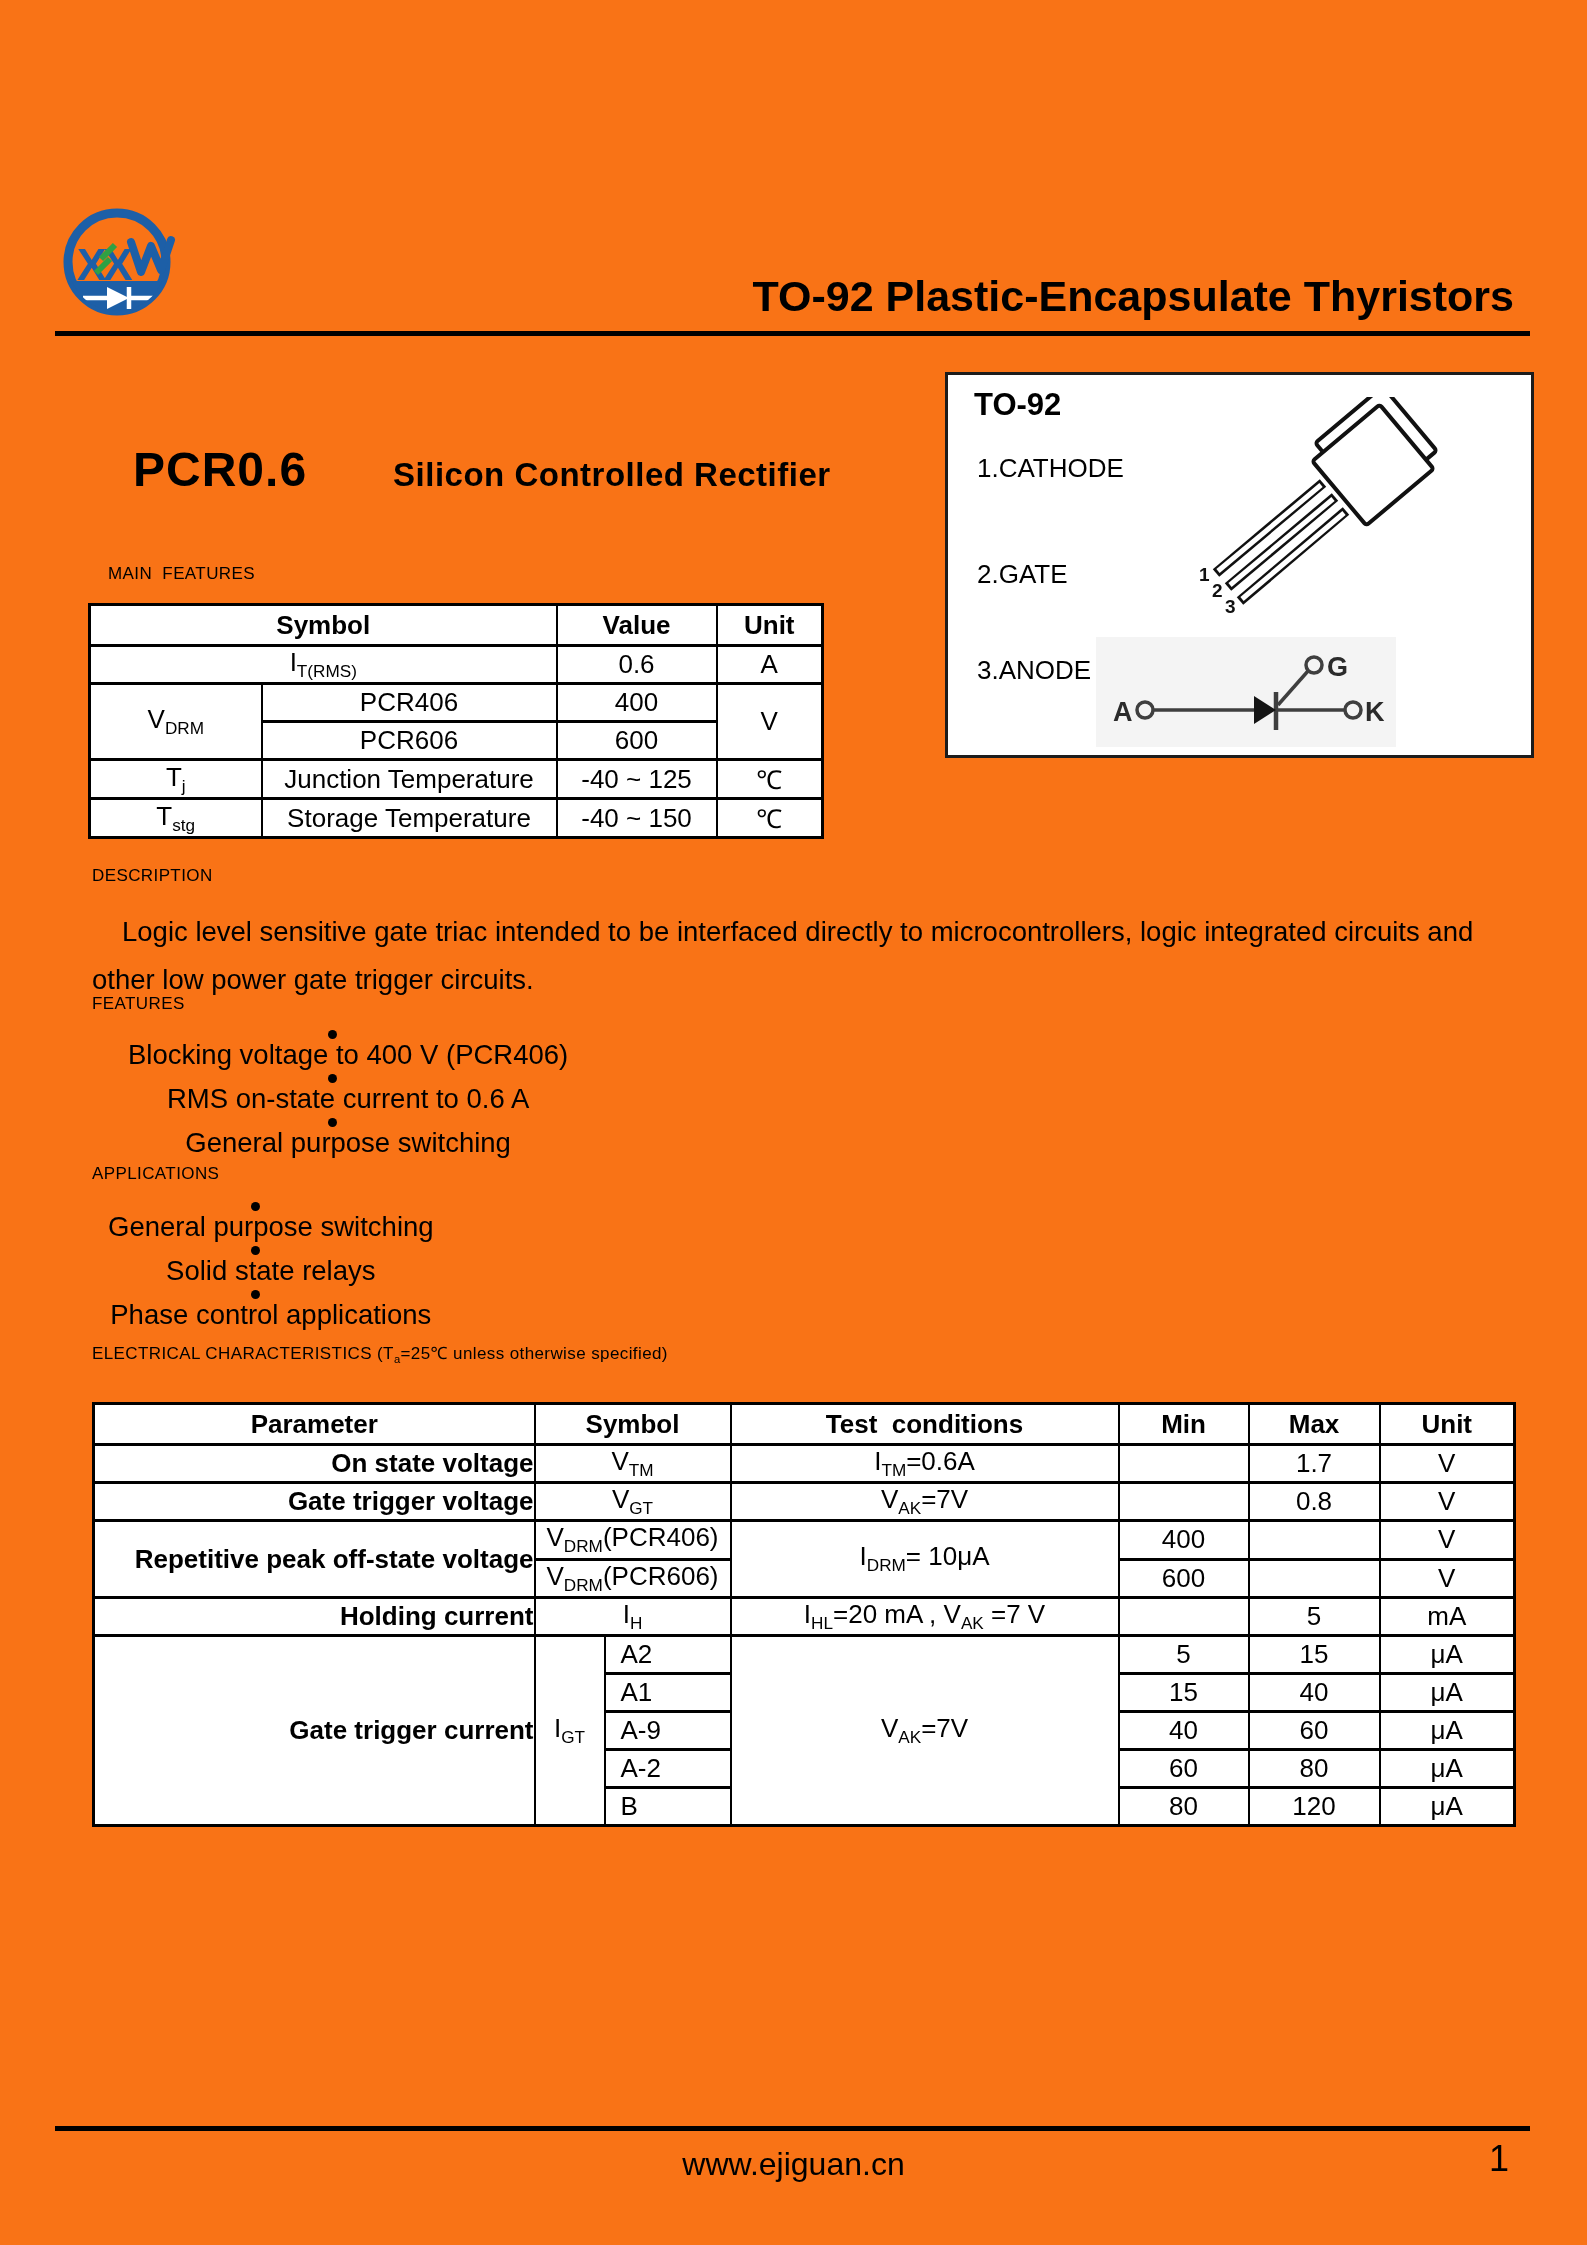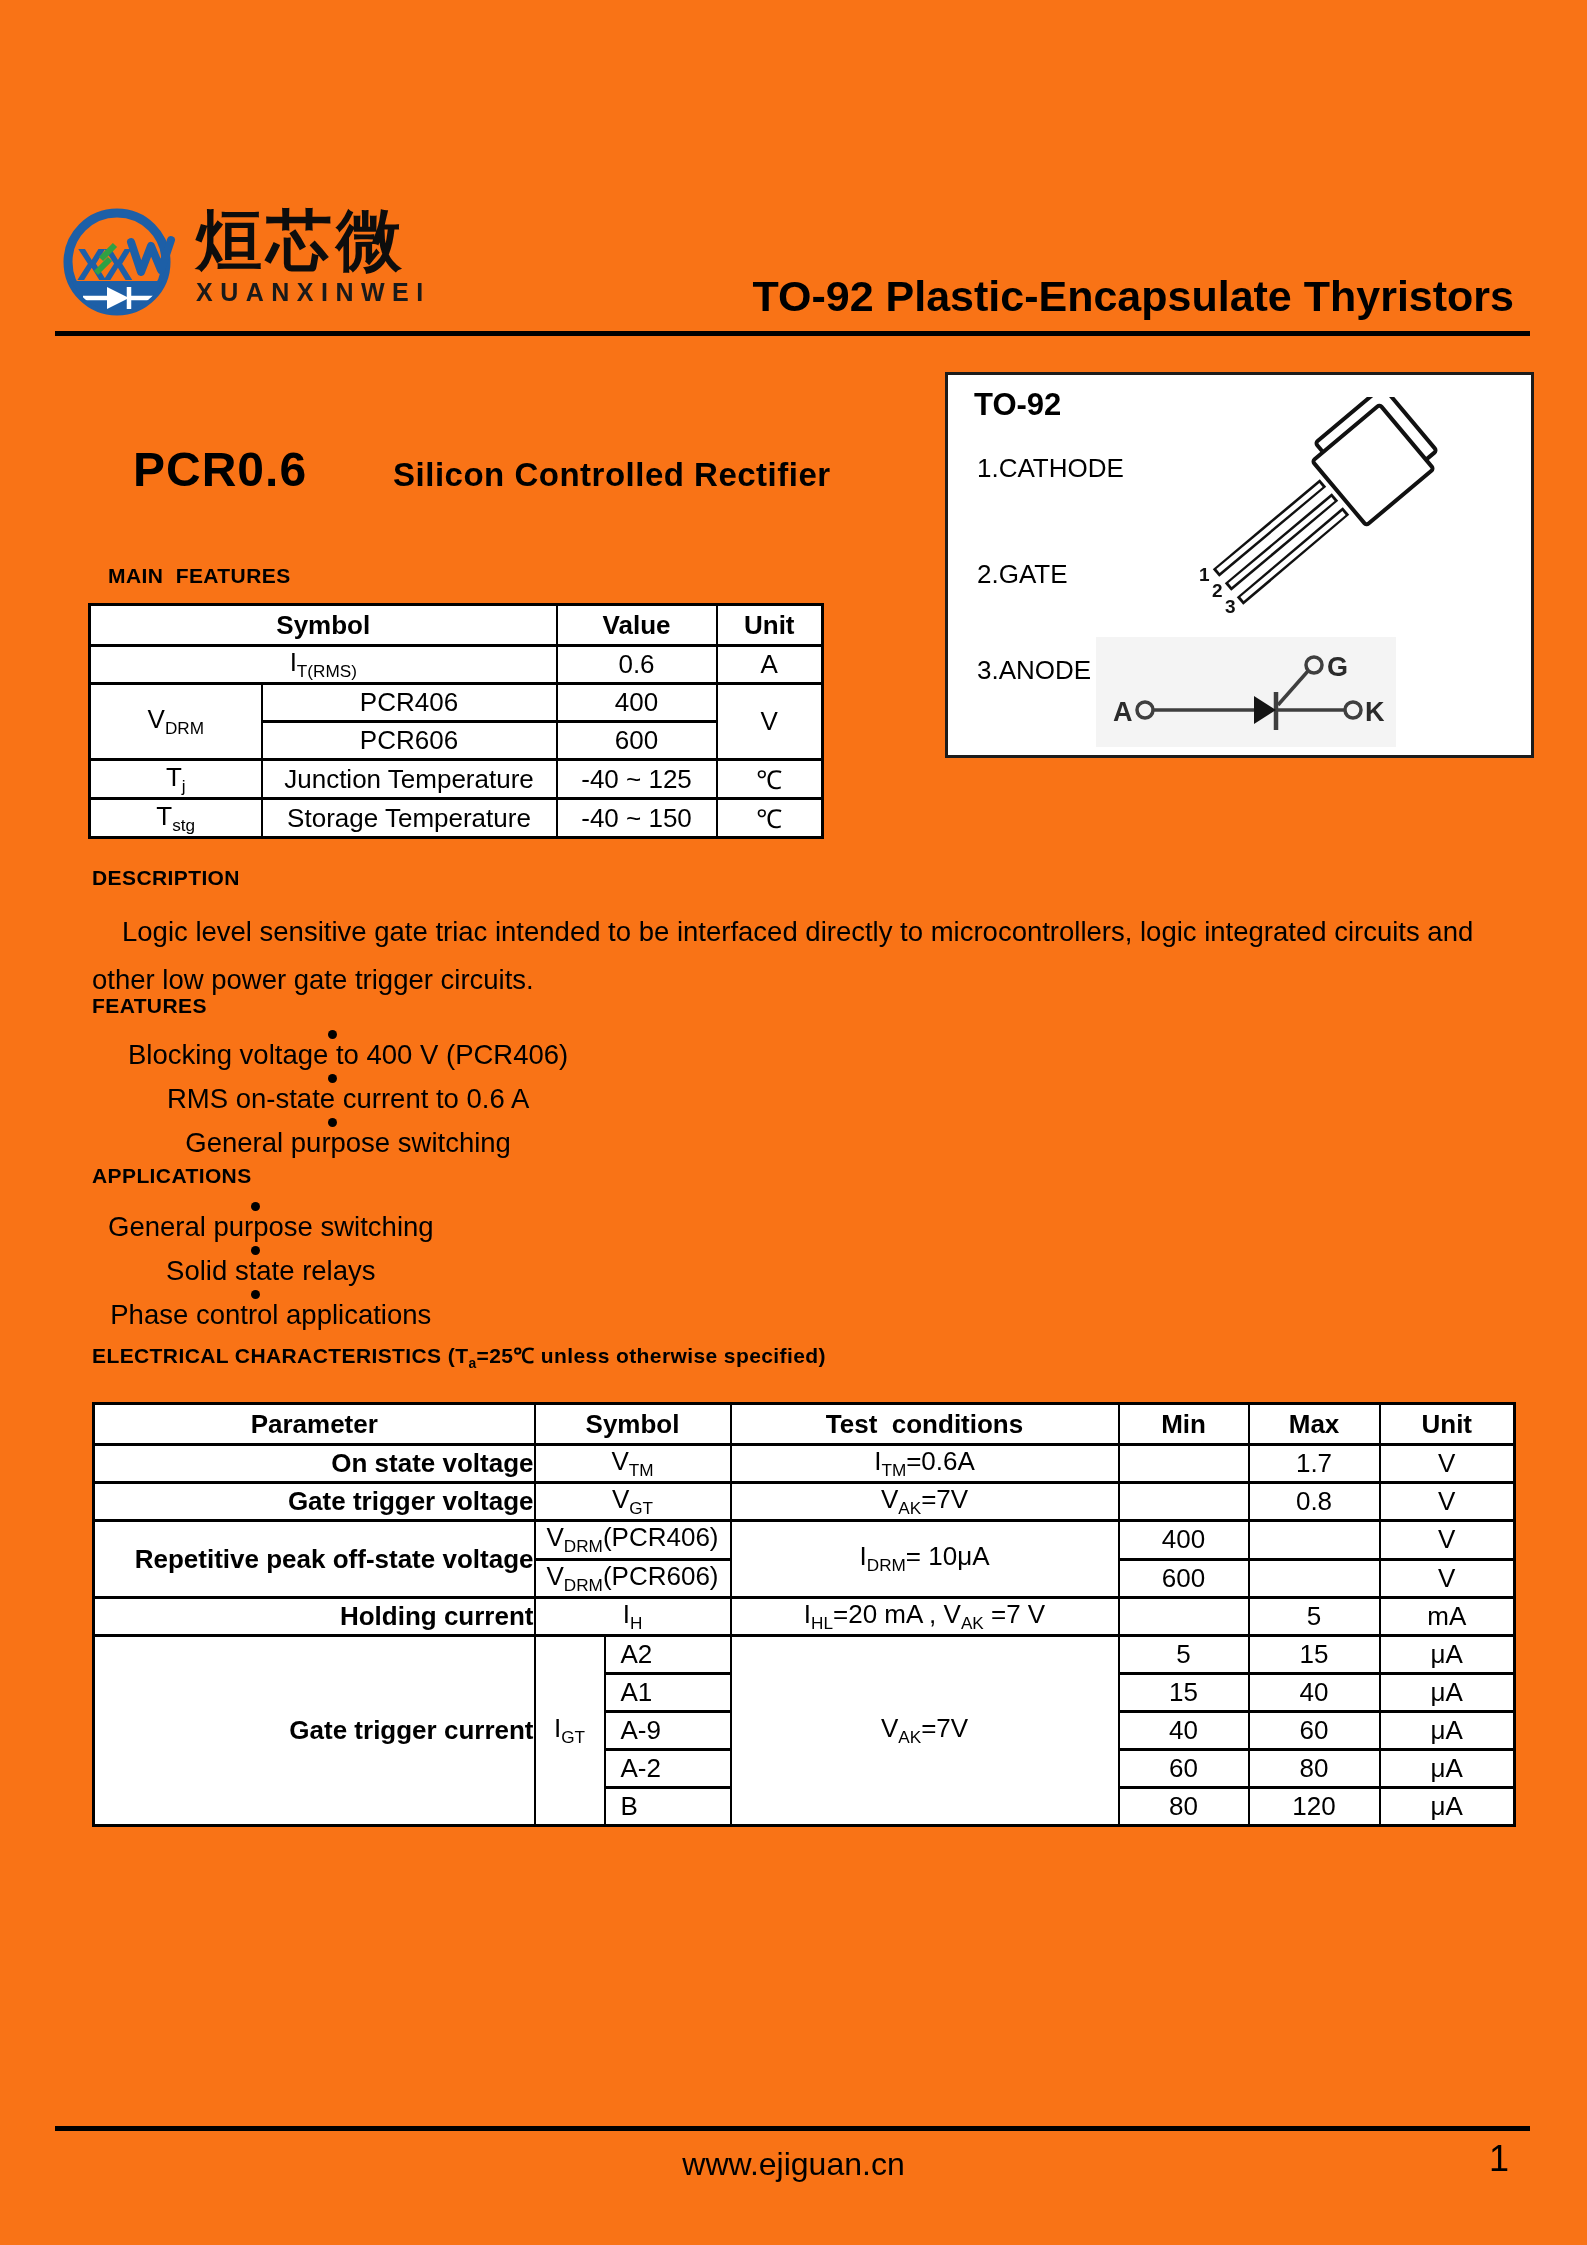--- a/index.html
+++ b/index.html
@@ -22,21 +22,21 @@
   .pin{position:absolute;left:17px;font-size:26px;margin-left:12px;}
   .pin-1{top:78px;}.pin-2{top:184px;}.pin-3{top:280px;}
   .pkg-svg{position:absolute;left:225px;top:22px;}
   .scr-svg{position:absolute;left:148px;top:262px;}
 
   
   .product{position:absolute;left:133px;top:442px;display:flex;align-items:baseline;}
   .part-number{font-size:48px;font-weight:bold;letter-spacing:1px;}
   .part-subtitle{font-size:33px;font-weight:bold;margin-left:86px;letter-spacing:.5px;}
 
-  .section-heading{position:absolute;font-size:21px;font-weight:bold;letter-spacing:.4px;}
+  .section-heading{position:absolute;font-size:17px;font-weight:normal;letter-spacing:.4px;}
   .ws-pre{white-space:pre;}
 
   
   table{border-collapse:collapse;table-layout:fixed;position:absolute;background:#fff;}
   table{border:3px solid #000;}
   td,th{border:2px solid #000;border-top-width:3px;border-bottom-width:3px;
         font-size:26px;text-align:center;vertical-align:middle;padding:0;overflow:hidden;}
   th{font-weight:bold;}
   tr{height:38px;}
   tr.hdr{height:41px;}
@@ -77,24 +77,20 @@
       <line x1="28" y1="96" x2="52" y2="96" stroke="#fff" stroke-width="4.5"></line>
       <polygon points="52,85 52,107 74,96" fill="#fff"></polygon>
       <line x1="74" y1="85" x2="74" y2="107" stroke="#fff" stroke-width="4.5"></line>
       <line x1="74" y1="96" x2="98" y2="96" stroke="#fff" stroke-width="4.5"></line>
     </g>
     <text x="22" y="78" font-size="44" font-weight="bold" style="letter-spacing:-3px" fill="#1d5fa7">XX</text>
     <polyline points="76,40 86,70 96,44 106,68 116,38" fill="none" stroke-width="8" stroke-linecap="round" stroke-linejoin="round" stroke="#1d5fa7"></polyline>
     <line x1="46" y1="57" x2="60" y2="43" stroke-width="6" stroke="#2fa144"></line>
     <line x1="41" y1="71" x2="55" y2="57" stroke-width="6" stroke="#2fa144"></line>
   </svg>
-  <div class="logo-text">
-    <div class="logo-cn">烜芯微</div>
-    <div class="logo-en">XUANXINWEI</div>
-  </div>
   <h1 class="doc-title" style="margin:16px;">TO-92 Plastic-Encapsulate Thyristors</h1>
   <div class="rule rule-header"></div>
 
   <div class="pkg-box">
     <div class="pkg-title">TO-92</div>
     <div class="pin pin-1">1.CATHODE</div>
     <div class="pin pin-2">2.GATE</div>
     <div class="pin pin-3">3.ANODE</div>
 
     <svg class="pkg-svg" width="270" height="240" viewBox="0 0 270 240">

